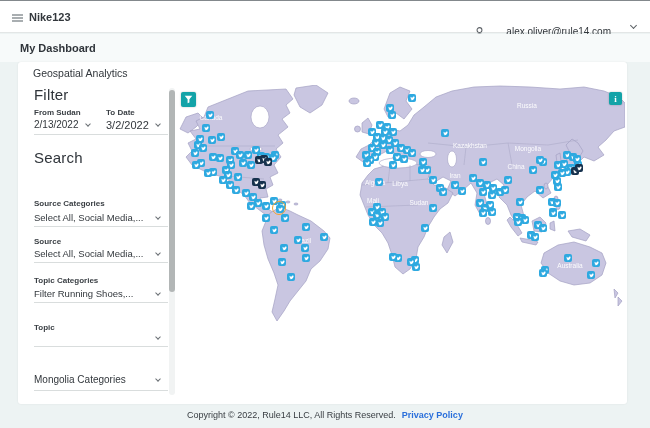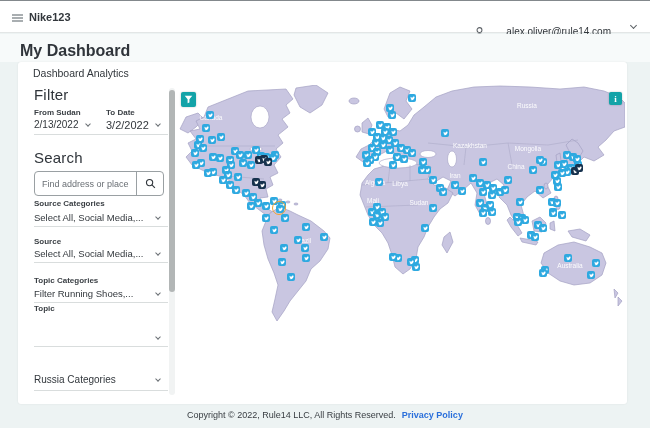--- a/index.html
+++ b/index.html
@@ -11,21 +11,21 @@
                 border-top:1px solid #83888c; border-bottom:1px solid #e3e6e6; }
   .hamburger { position:absolute; left:12px; top:13px; width:11px; height:8px; cursor:pointer; }
   .hamburger span { display:block; height:2px; background:#a9aeb1; margin-bottom:1px; }
   .brand { position:absolute; left:29px; top:10px; font-size:11px; font-weight:bold; color:#32373c; }
   .user-area { position:absolute; right:14px; top:9px; display:flex; align-items:flex-start; gap:20px; cursor:pointer;margin-top:16px; }
   .user-email { font-size:10px; color:#32373c; }
   .chev { display:inline-block; width:5px; height:5px; border-right:1.4px solid #5c6166; border-bottom:1.4px solid #5c6166; transform:rotate(45deg); margin-top:-3px; }
 
   
   .breadcrumb-bar { position:absolute; left:0; top:34px; width:650px; height:28px; background:#f7fafa; }
-  .breadcrumb { position:absolute; left:20px; top:8px; font-size:16px; font-weight:bold; color:#2f343a; }
+  .breadcrumb { position:absolute; left:20px; top:8px; font-size:11px; font-weight:bold; color:#2f343a; }
 
   
   .card { position:absolute; left:18px; top:62px; width:609px; height:342px; background:#fff;
           border-radius:3px; box-shadow:0 0 2px rgba(0,0,0,0.08); }
   .section-title { position:absolute; left:15px; top:5px; font-size:10.5px; color:#32373c; }
 
   
   .filter-panel { position:absolute; left:10px; top:26px; width:142px; height:306px; background:#fff; }
   .panel-h { position:absolute; left:6px; font-size:15px; color:#2f343a; letter-spacing:.2px; }
   .small-label { position:absolute; font-size:8px; font-weight:bold; color:#3a3f44; }
@@ -74,63 +74,54 @@
     <span class="user-email">alex.oliver@rule14.com</span>
     <span class="chev"></span>
   </div>
 </div>
 
 <div class="breadcrumb-bar">
   <div class="breadcrumb">My Dashboard</div>
 </div>
 
 <div class="card">
-  <div class="section-title">Dashboard Analytics</div>
+  <div class="section-title">Geospatial Analytics</div>
 
   <div class="filter-panel">
     <div class="panel-h" style="top:-2px;">Filter</div>
     <div class="small-label" style="left:6px; top:20px;">From Sudan</div>
     <div class="small-label" style="left:78px; top:20px;">To Date</div>
     <div class="field-value" style="left:6px; top:31px; font-size:10px;">2/13/2022</div>
     <span class="chev-sm" style="left:58px; top:34px;"></span>
     <div class="field-value" style="left:78px; top:31px; font-size:11px;">3/2/2022</div>
     <span class="chev-sm" style="left:128px; top:34px;"></span>
     <div class="divider" style="top:46px;"></div>
 
     <div class="panel-h" style="top:61px;">Search</div>
-    <div class="search-box">
-      <input type="text" placeholder="Find address or place" style="">
-      <div class="search-btn">
-        <svg width="11" height="11" viewBox="0 0 12 12">
-          <circle cx="5" cy="5" r="3.4" fill="none" stroke="#32373c" stroke-width="1.2"></circle>
-          <line x1="7.6" y1="7.6" x2="10.8" y2="10.8" stroke="#32373c" stroke-width="1.2"></line>
-        </svg>
-      </div>
-    </div>
 
     <div class="small-label" style="left:6px; top:111px;">Source Categories</div>
     <div class="field-value" style="left:6px; top:124px;">Select All, Social Media,...</div>
     <span class="chev-sm" style="left:128px; top:127px;"></span>
     <div class="divider" style="top:138px;"></div>
 
     <div class="small-label" style="left:6px; top:149px;">Source</div>
     <div class="field-value" style="left:6px; top:160px;">Select All, Social Media,...</div>
     <span class="chev-sm" style="left:128px; top:163px;"></span>
     <div class="divider" style="top:174px;"></div>
 
     <div class="small-label" style="left:6px; top:188px;">Topic Categories</div>
     <div class="field-value" style="left:6px; top:200px;">Filter Running Shoes,...</div>
     <span class="chev-sm" style="left:128px; top:203px;"></span>
     <div class="divider" style="top:214px;"></div>
 
-    <div class="small-label" style="left:6px; top:216px;">Topic</div>
+    <div class="small-label" style="left:6px; top:235px;">Topic</div>
     <span class="chev-sm" style="left:128px; top:247px;"></span>
     <div class="divider" style="top:258px;"></div>
 
-    <div class="field-value" style="left:6px; top:286px; font-size:10px;">Russia Categories</div>
+    <div class="field-value" style="left:6px; top:286px; font-size:10px;">Mongolia Categories</div>
     <span class="chev-sm" style="left:128px; top:289px;"></span>
     <div class="divider" style="top:302px;"></div>
   </div>
 
   <div class="scroll-track">
     <div class="scroll-thumb"></div>
   </div>
 
   <div class="map">
     <svg class="basemap" width="447" height="315" viewBox="0 0 447 315">

